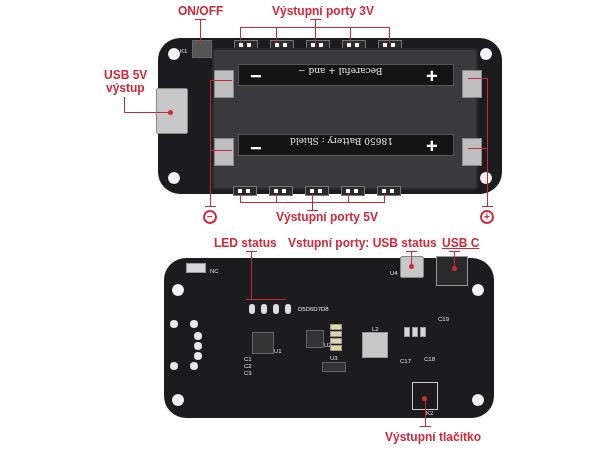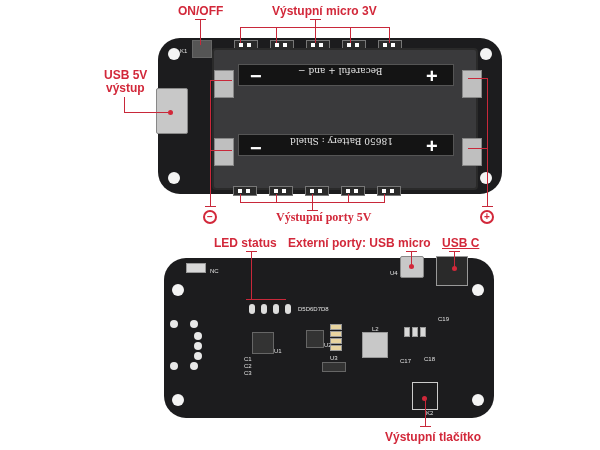--- a/index.html
+++ b/index.html
@@ -66,21 +66,21 @@
 <div class="port" style="left:233px;top:186px;"></div>
 <div class="port" style="left:269px;top:186px;"></div>
 <div class="port" style="left:305px;top:186px;"></div>
 <div class="port" style="left:341px;top:186px;"></div>
 <div class="port" style="left:377px;top:186px;"></div>
 
 <span class="lbl" style="left:178px;top:4px;">ON/OFF</span>
 <div class="line" style="left:200px;top:19px;width:1px;height:26px;"></div>
 <div class="line" style="left:195px;top:19px;width:11px;height:1px;"></div>
 
-<span class="lbl" style="left:272px;top:4px;">Výstupní micro 3V</span>
+<span class="lbl" style="left:272px;top:4px;">Výstupní porty 3V</span>
 <div class="line" style="left:310px;top:19px;width:11px;height:1px;"></div>
 <div class="line" style="left:315px;top:19px;width:1px;height:8px;"></div>
 <div class="line" style="left:240px;top:27px;width:150px;height:1px;"></div>
 <div class="line" style="left:240px;top:27px;width:1px;height:16px;"></div>
 <div class="line" style="left:276px;top:27px;width:1px;height:16px;"></div>
 <div class="line" style="left:315px;top:27px;width:1px;height:16px;"></div>
 <div class="line" style="left:350px;top:27px;width:1px;height:16px;"></div>
 <div class="line" style="left:389px;top:27px;width:1px;height:16px;"></div>
 
 <span class="lbl" style="left:104px;top:68px;text-align:center;">USB 5V</span>
@@ -101,21 +101,21 @@
 <div class="line" style="left:482px;top:206px;width:11px;height:1px;"></div>
 <div class="circ-sym" style="left:480px;top:210px;"><span>+</span></div>
 
 <div class="line" style="left:240px;top:194px;width:1px;height:8px;"></div>
 <div class="line" style="left:276px;top:194px;width:1px;height:8px;"></div>
 <div class="line" style="left:312px;top:194px;width:1px;height:16px;"></div>
 <div class="line" style="left:348px;top:194px;width:1px;height:8px;"></div>
 <div class="line" style="left:384px;top:194px;width:1px;height:8px;"></div>
 <div class="line" style="left:240px;top:202px;width:145px;height:1px;"></div>
 <div class="line" style="left:307px;top:210px;width:11px;height:1px;"></div>
-<span class="lbl" style="left:276px;top:210px;font-family:Liberation Serif, serif;">Výstupní porty 5V</span>
+<span class="lbl" style="left:276px;top:210px;">Výstupní porty 5V</span>
 
 <div class="board" style="left:164px;top:258px;width:330px;height:160px;">
   <div class="hole" style="left:8px;top:26px;"></div>
   <div class="hole" style="left:8px;top:136px;"></div>
   <div class="hole" style="left:308px;top:26px;"></div>
   <div class="hole" style="left:308px;top:136px;"></div>
 </div>
 
 <div class="smd" style="left:186px;top:263px;width:18px;height:8px;"></div>
 <span class="silk" style="left:210px;top:268px;">NC</span>
@@ -168,21 +168,21 @@
 
 <div class="chip" style="left:412px;top:382px;width:24px;height:26px;background:#1c1c1e;border-color:#ccc;"></div>
 <div class="pin-red" style="left:422px;top:396px;"></div>
 <span class="silk" style="left:426px;top:410px;">K2</span>
 
 <span class="lbl" style="left:214px;top:236px;">LED status</span>
 <div class="line" style="left:246px;top:251px;width:11px;height:1px;"></div>
 <div class="line" style="left:251px;top:251px;width:1px;height:48px;"></div>
 <div class="line" style="left:246px;top:299px;width:40px;height:1px;"></div>
 
-<span class="lbl" style="left:288px;top:236px;">Externí porty: USB micro</span>
+<span class="lbl" style="left:288px;top:236px;">Vstupní porty: USB status</span>
 <div class="line" style="left:406px;top:251px;width:11px;height:1px;"></div>
 <div class="line" style="left:411px;top:251px;width:1px;height:14px;"></div>
 <div class="pin-red" style="left:409px;top:264px;"></div>
 
 <span class="lbl" style="left:442px;top:236px;text-decoration:underline;">USB C</span>
 <div class="line" style="left:449px;top:251px;width:11px;height:1px;"></div>
 <div class="line" style="left:454px;top:251px;width:1px;height:16px;"></div>
 <div class="pin-red" style="left:452px;top:266px;"></div>
 
 <div class="line" style="left:425px;top:398px;width:1px;height:28px;"></div>

